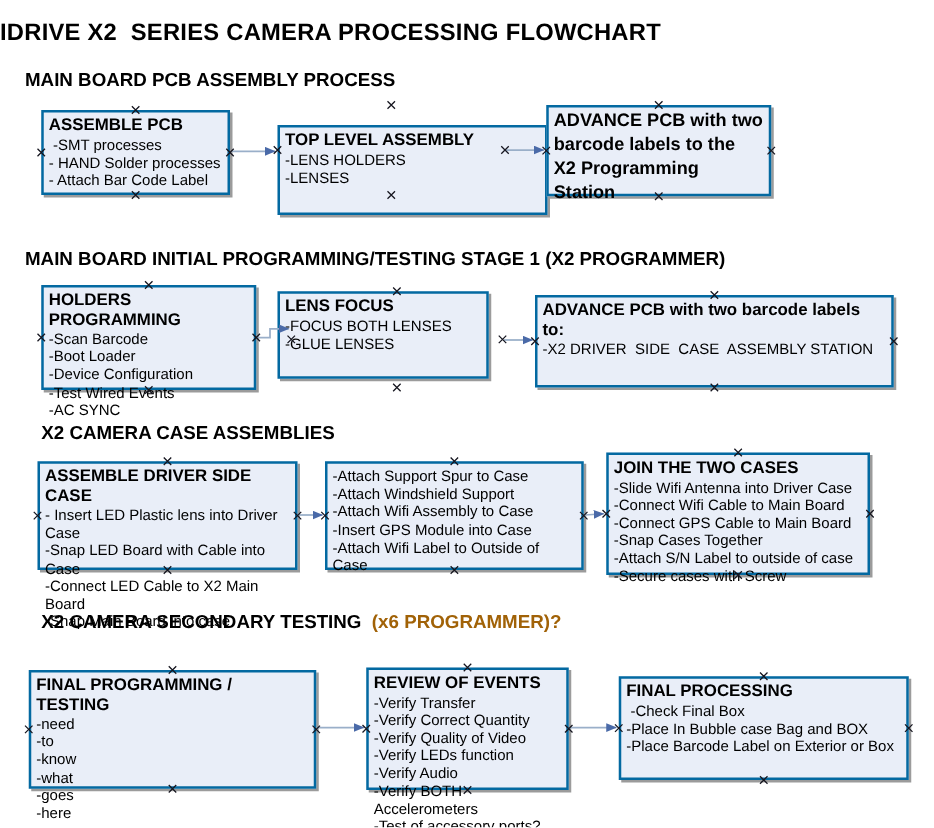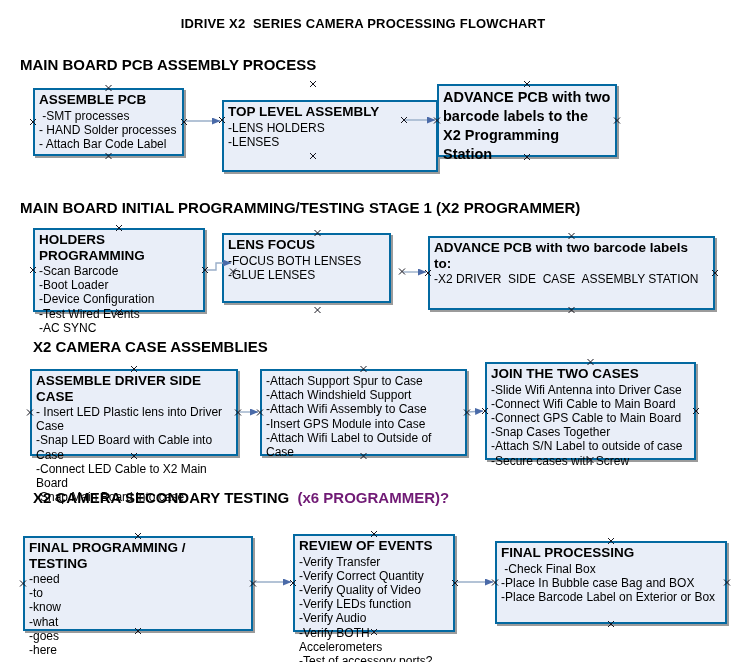--- a/index.html
+++ b/index.html
@@ -1,27 +1,27 @@
 <!DOCTYPE html>
 <html><head>
 <meta charset="utf-8">
 <style>
   html,body{margin:0;padding:0;background:#fff;}
   .canvas{
     position:relative;width:747px;height:662px;background:#ffffff;
     font-family:"Liberation Sans", sans-serif;color:#000;overflow:hidden;
   }
   .title{
-    position:absolute;left:0;top:16px;width:726px;text-align:center;
-    font-size:13px;font-weight:bold;letter-spacing:.2px;white-space:pre-wrap;
+    position:absolute;left:0;top:16px;width:726px;text-align:left;
+    font-size:19px;font-weight:bold;letter-spacing:.2px;white-space:pre-wrap;
   }
   .section-header{
     position:absolute;font-size:15px;font-weight:bold;white-space:pre-wrap;
   }
-  .section-header .red{color:#701a75;}
+  .section-header .red{color:#a16207;}
   .box{
     position:absolute;box-sizing:border-box;background:#e9eef8;
     border:2px solid #0369a1;box-shadow:2px 2px 0 #9b9b9b;
     padding:2px 4px;overflow:visible;
   }
   .box-title{
     font-weight:bold;font-size:13.5px;line-height:15.5px;white-space:pre-line;
   }
   .box.big .box-title{font-size:14.5px;line-height:19px;}
   .box-items{margin-top:1px;}

